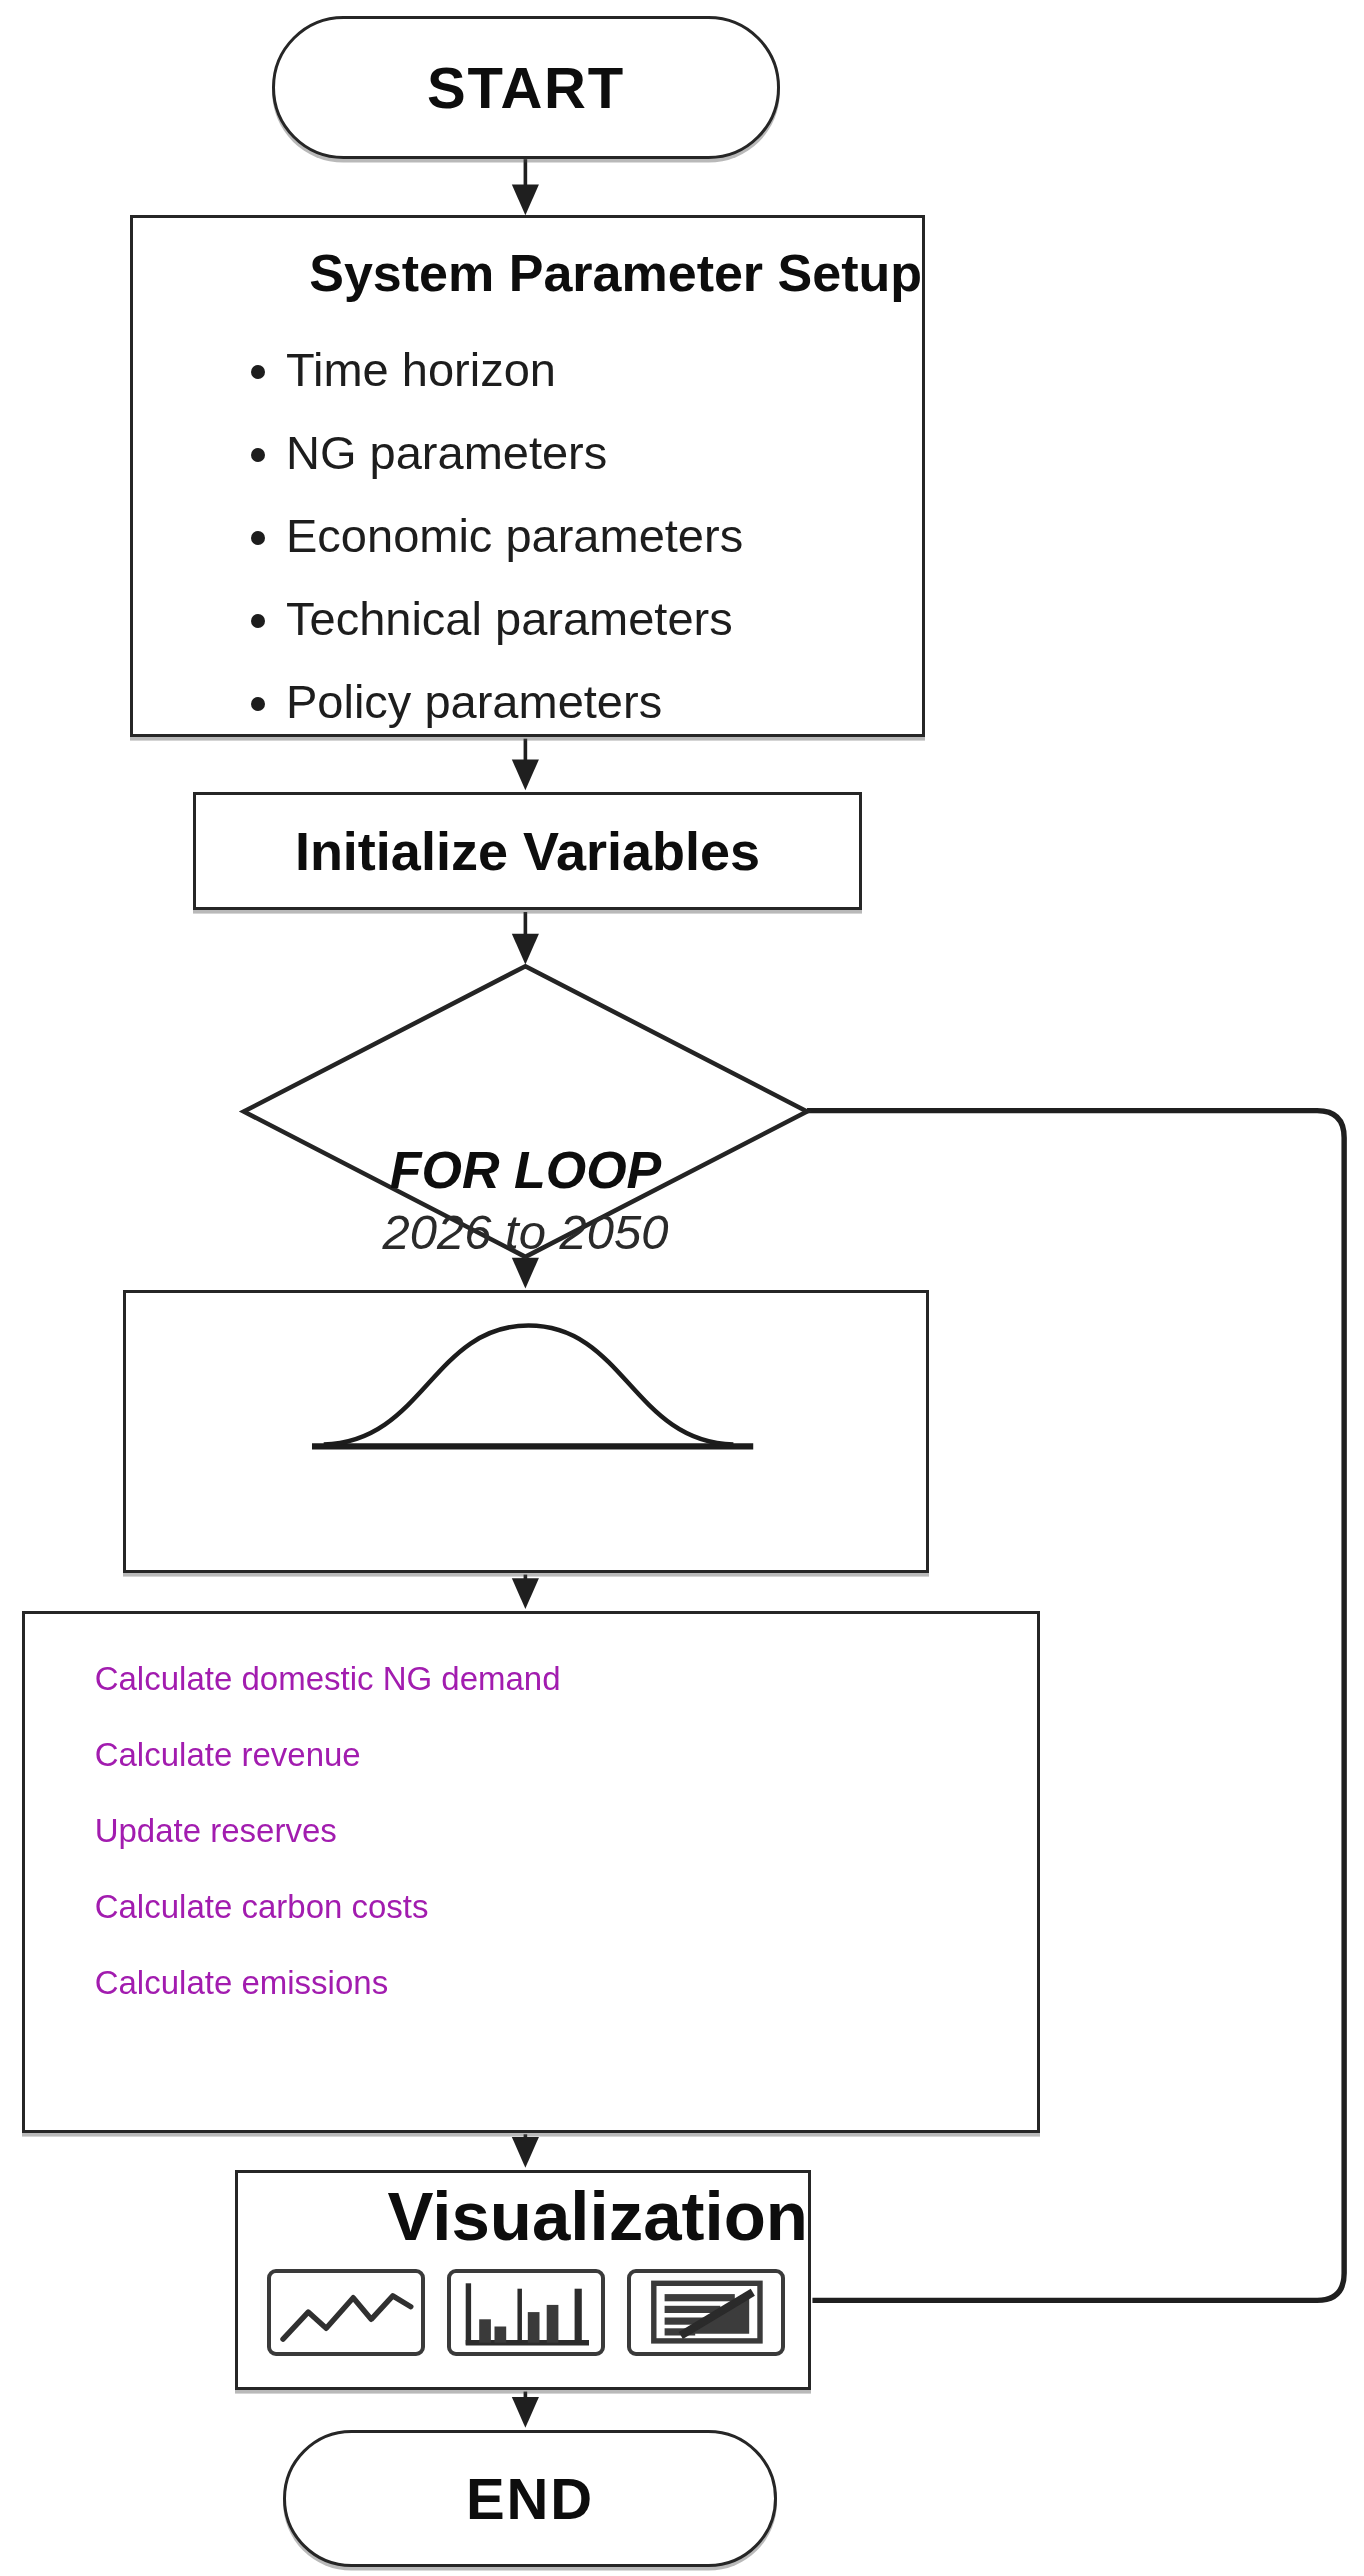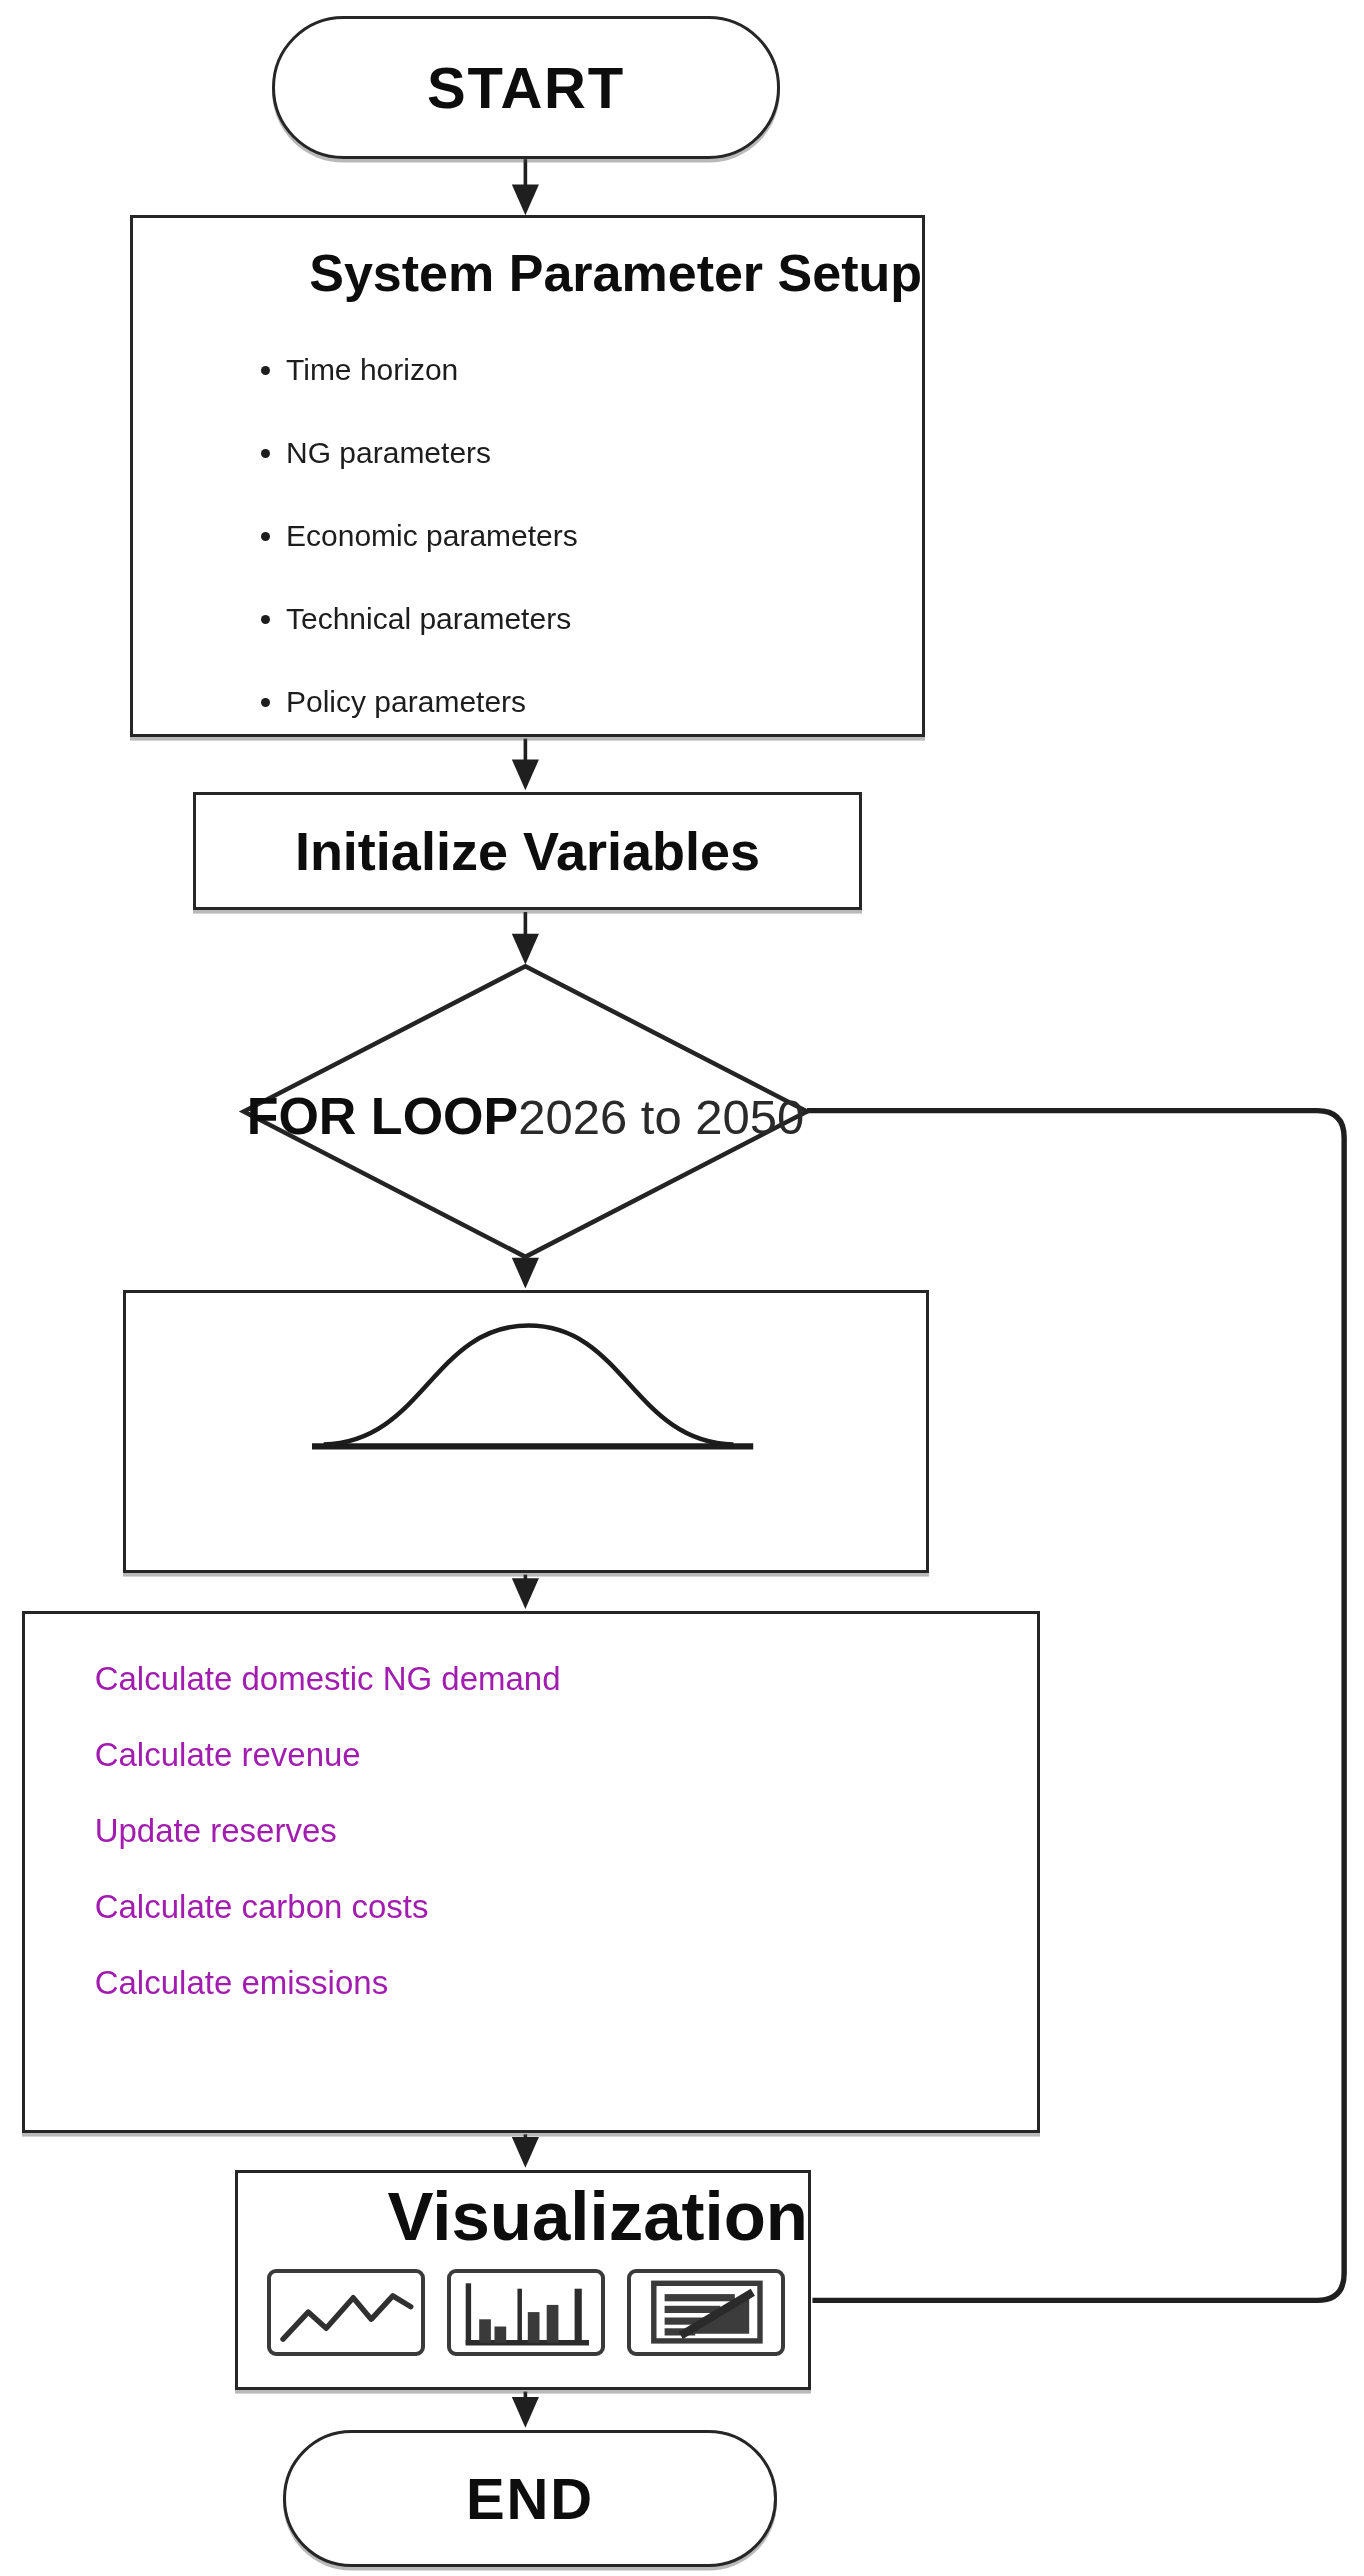--- a/index.html
+++ b/index.html
@@ -28,28 +28,29 @@
   .box-title{
     font-weight:bold;text-align:right;color:#0d0d0d;
   }
   #system-box .box-title{font-size:52px;padding-top:23.5px;line-height:63px;}
   #system-box ul{
     margin:23.5px 0 0 0;
     padding:0 0 0 153px;
     list-style:disc outside;
   }
   #system-box li{
-    font-size:30px;line-height:83px;color:#1d1d1d;
+    font-size:47px;line-height:83px;color:#1d1d1d;
   }
   #init-box{display:flex;align-items:center;justify-content:center;}
   #init-box .box-title{font-size:54px;padding:0;}
   #diamond-label{
     position:absolute;left:244px;top:966px;width:563px;height:291px;
-    display:flex;flex-direction:row;align-items:center;justify-content:center;
+    display:flex;flex-direction:column;align-items:center;justify-content:flex-end;
     transform:translateY(5.4px);
+    font-style:italic;
   }
   .diamond-line1{font-weight:bold;font-size:52px;line-height:63px;color:#0d0d0d;}
   .diamond-line2{font-size:49px;line-height:60px;color:#2a2a2a;}
   #production-box .box-title{font-size:52px;padding-top:25px;line-height:61px;}
   #calc-box{padding:27px 18px 0 70px;}
   .calc-line{font-size:33px;line-height:76px;color:#a21caf;white-space:nowrap;}
   .calc-line sub{font-size:0.62em;vertical-align:-0.28em;}
   #vis-box .box-title{font-size:69px;padding-top:14px;line-height:60px;}
   #vis-icons{
     position:absolute;left:29px;top:96px;width:518px;height:88px;

